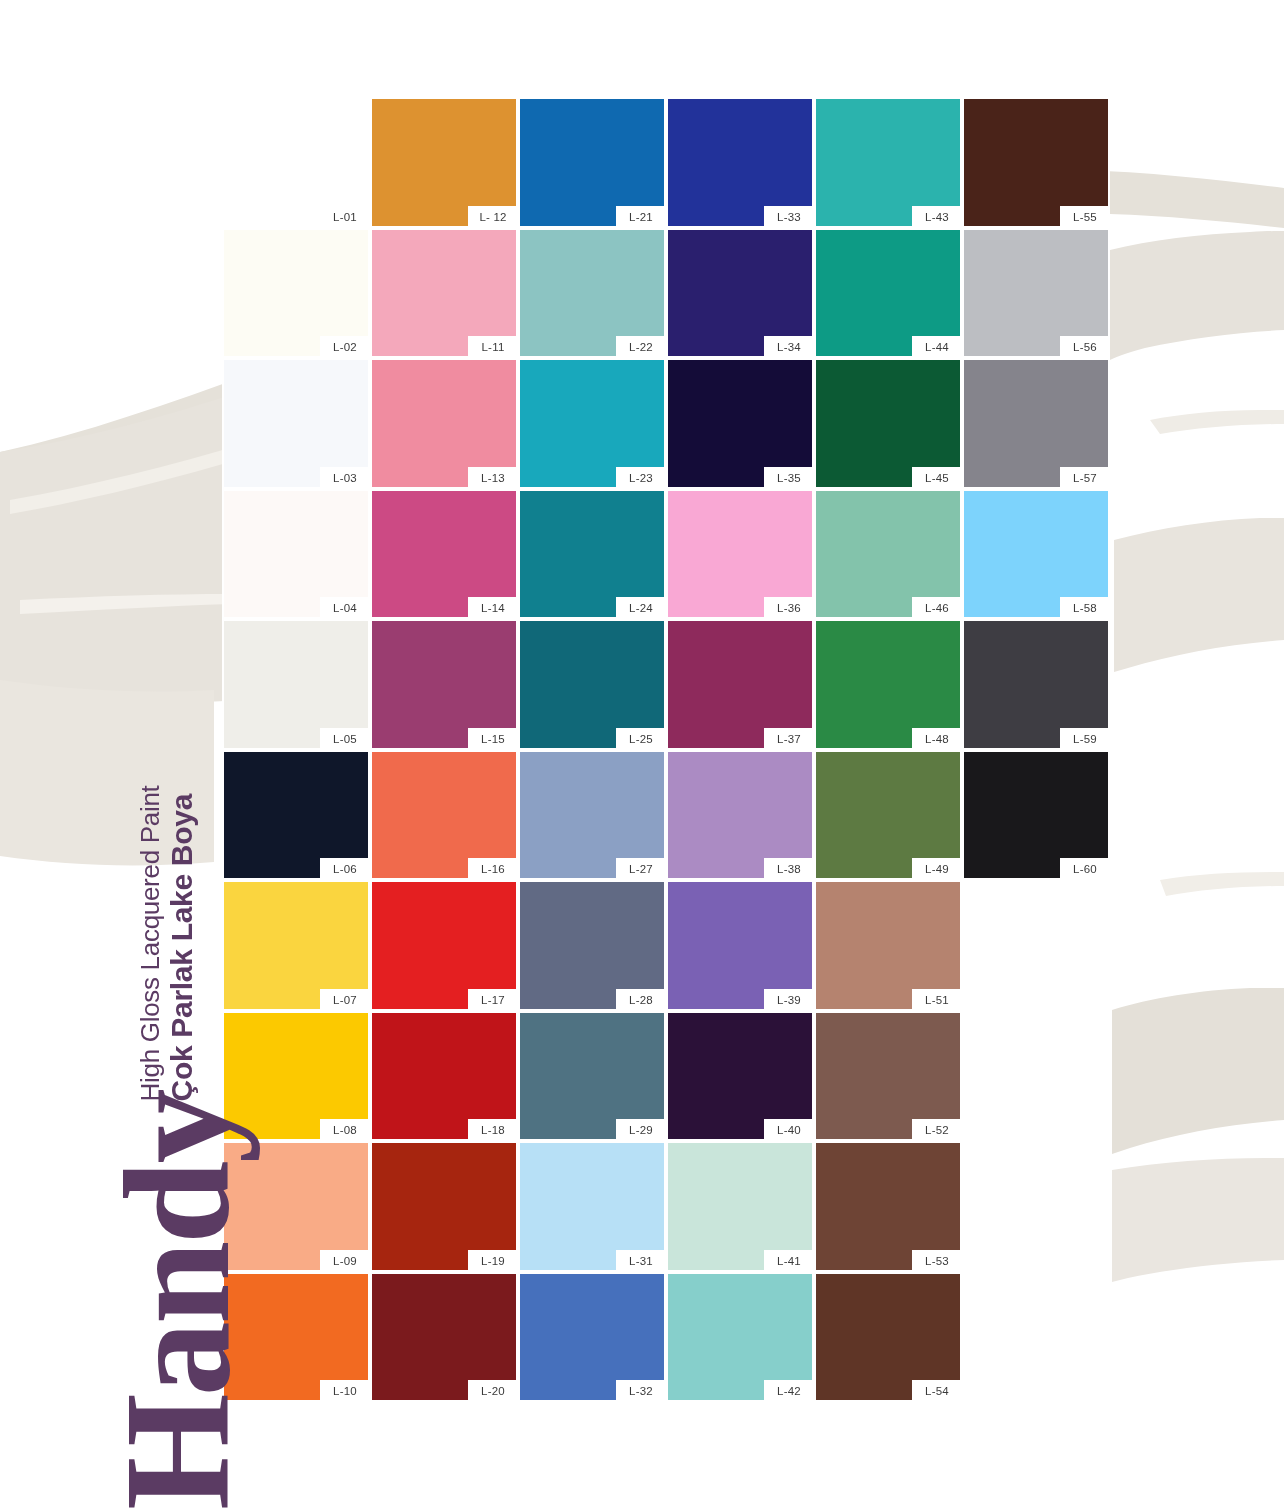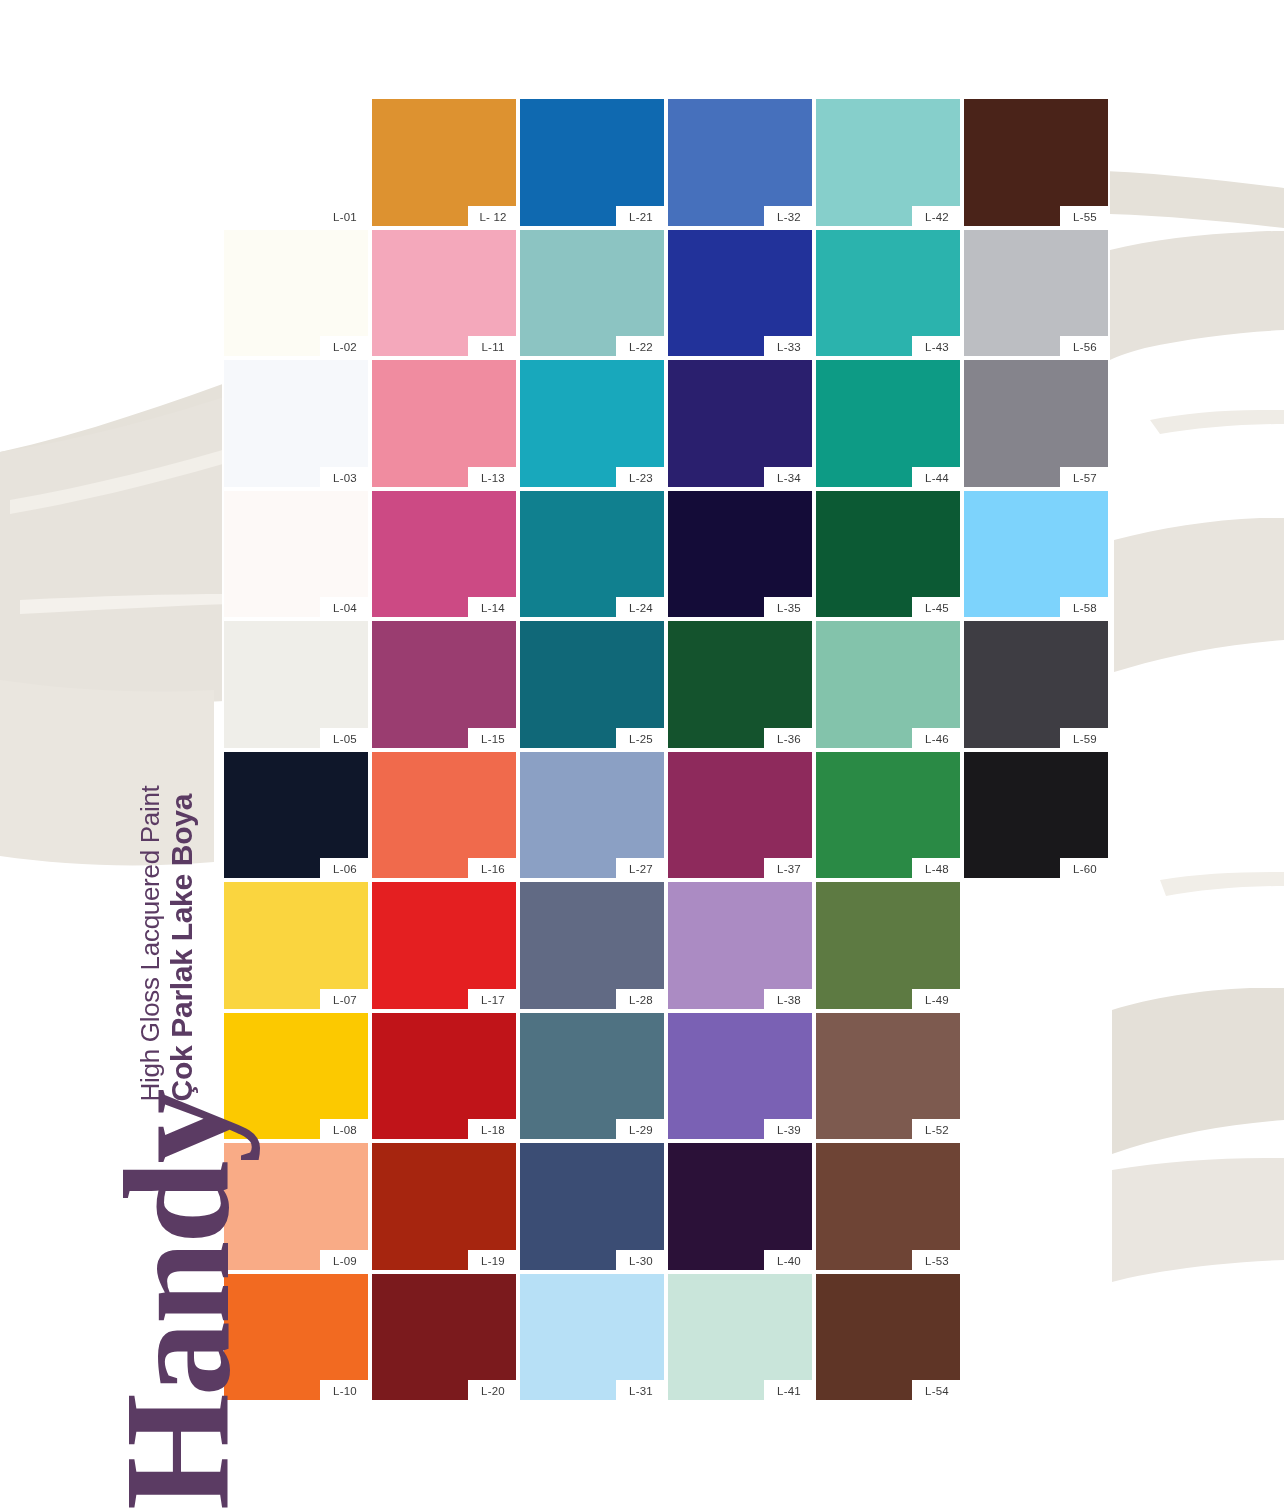--- a/index.html
+++ b/index.html
@@ -241,39 +241,36 @@
     </div>
     <div class="swatch" style="background: rgb(139, 160, 196);">
       <span class="swatch-label">L-27</span>
     </div>
     <div class="swatch" style="background: rgb(97, 106, 132);">
       <span class="swatch-label">L-28</span>
     </div>
     <div class="swatch" style="background: rgb(79, 114, 130);">
       <span class="swatch-label">L-29</span>
     </div>
-    <div class="swatch" style="background: rgb(59, 77, 116);">
-      <span class="swatch-label">L-30</span>
-    </div>
     <div class="swatch" style="background: rgb(183, 224, 246);">
       <span class="swatch-label">L-31</span>
     </div>
     <div class="swatch" style="background: rgb(70, 112, 188);">
       <span class="swatch-label">L-32</span>
     </div>
     <div class="swatch" style="background: rgb(34, 50, 154);">
       <span class="swatch-label">L-33</span>
     </div>
     <div class="swatch" style="background: rgb(42, 31, 110);">
       <span class="swatch-label">L-34</span>
     </div>
     <div class="swatch" style="background: rgb(20, 12, 56);">
       <span class="swatch-label">L-35</span>
     </div>
-    <div class="swatch" style="background: #14532d; text-align: center;">
+    <div class="swatch" style="background: #f9a8d4; text-align: center;">
       <span class="swatch-label">L-36</span>
     </div>
     <div class="swatch" style="background: rgb(142, 42, 92);">
       <span class="swatch-label">L-37</span>
     </div>
     <div class="swatch" style="background: rgb(171, 139, 195);">
       <span class="swatch-label">L-38</span>
     </div>
     <div class="swatch" style="background: rgb(122, 97, 180);">
       <span class="swatch-label">L-39</span>
@@ -298,20 +295,23 @@
     </div>
     <div class="swatch" style="background: rgb(131, 195, 171);">
       <span class="swatch-label">L-46</span>
     </div>
     <div class="swatch" style="background: rgb(42, 138, 69);">
       <span class="swatch-label">L-48</span>
     </div>
     <div class="swatch" style="background: rgb(93, 122, 66);">
       <span class="swatch-label">L-49</span>
     </div>
+    <div class="swatch" style="background: rgb(181, 131, 111);">
+      <span class="swatch-label">L-51</span>
+    </div>
     <div class="swatch" style="background: rgb(125, 90, 79);">
       <span class="swatch-label">L-52</span>
     </div>
     <div class="swatch" style="background: rgb(110, 68, 53);">
       <span class="swatch-label">L-53</span>
     </div>
     <div class="swatch" style="background: rgb(95, 53, 38);">
       <span class="swatch-label">L-54</span>
     </div>
     <div class="swatch" style="background: rgb(74, 35, 25);">

